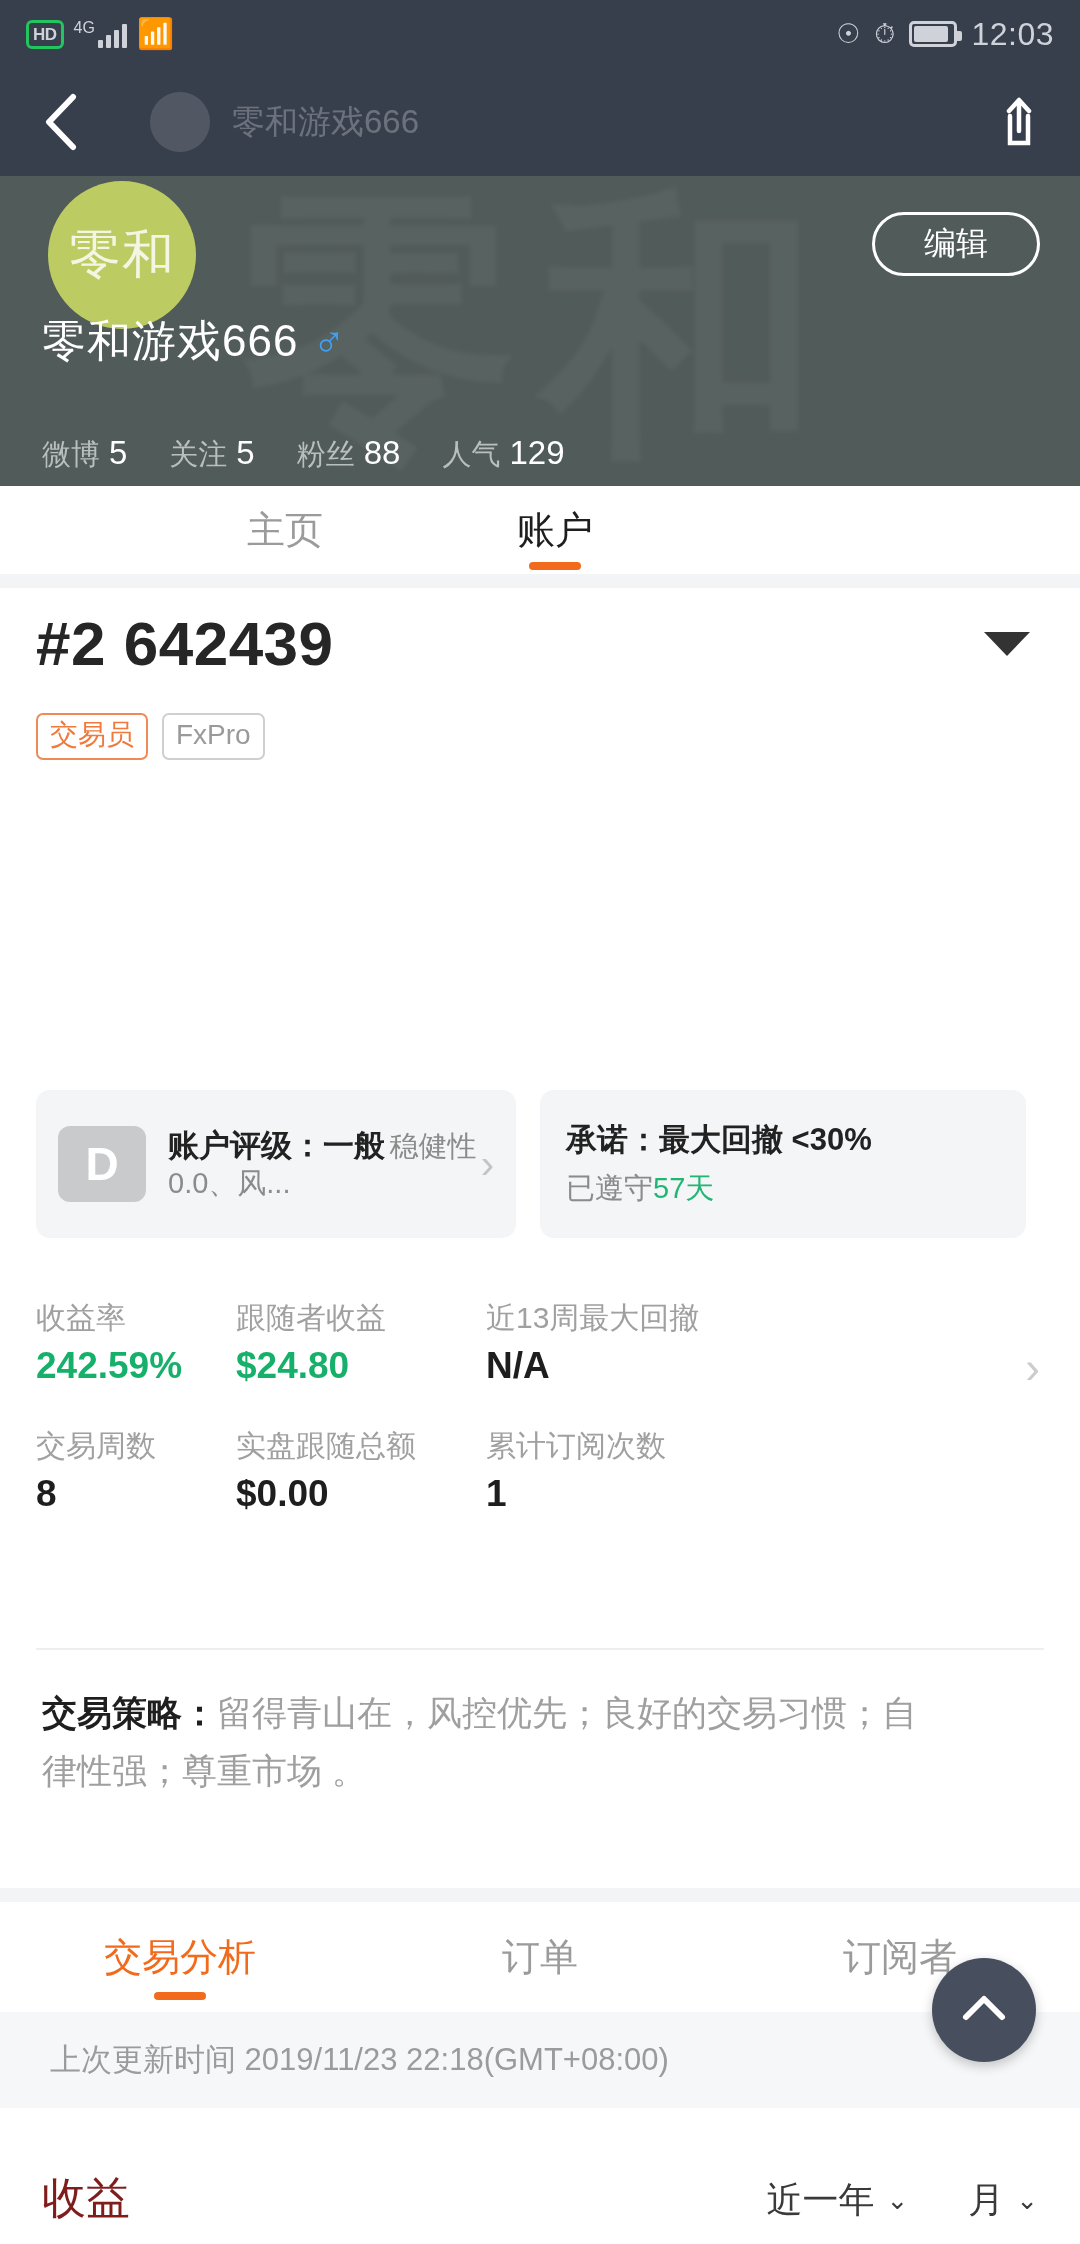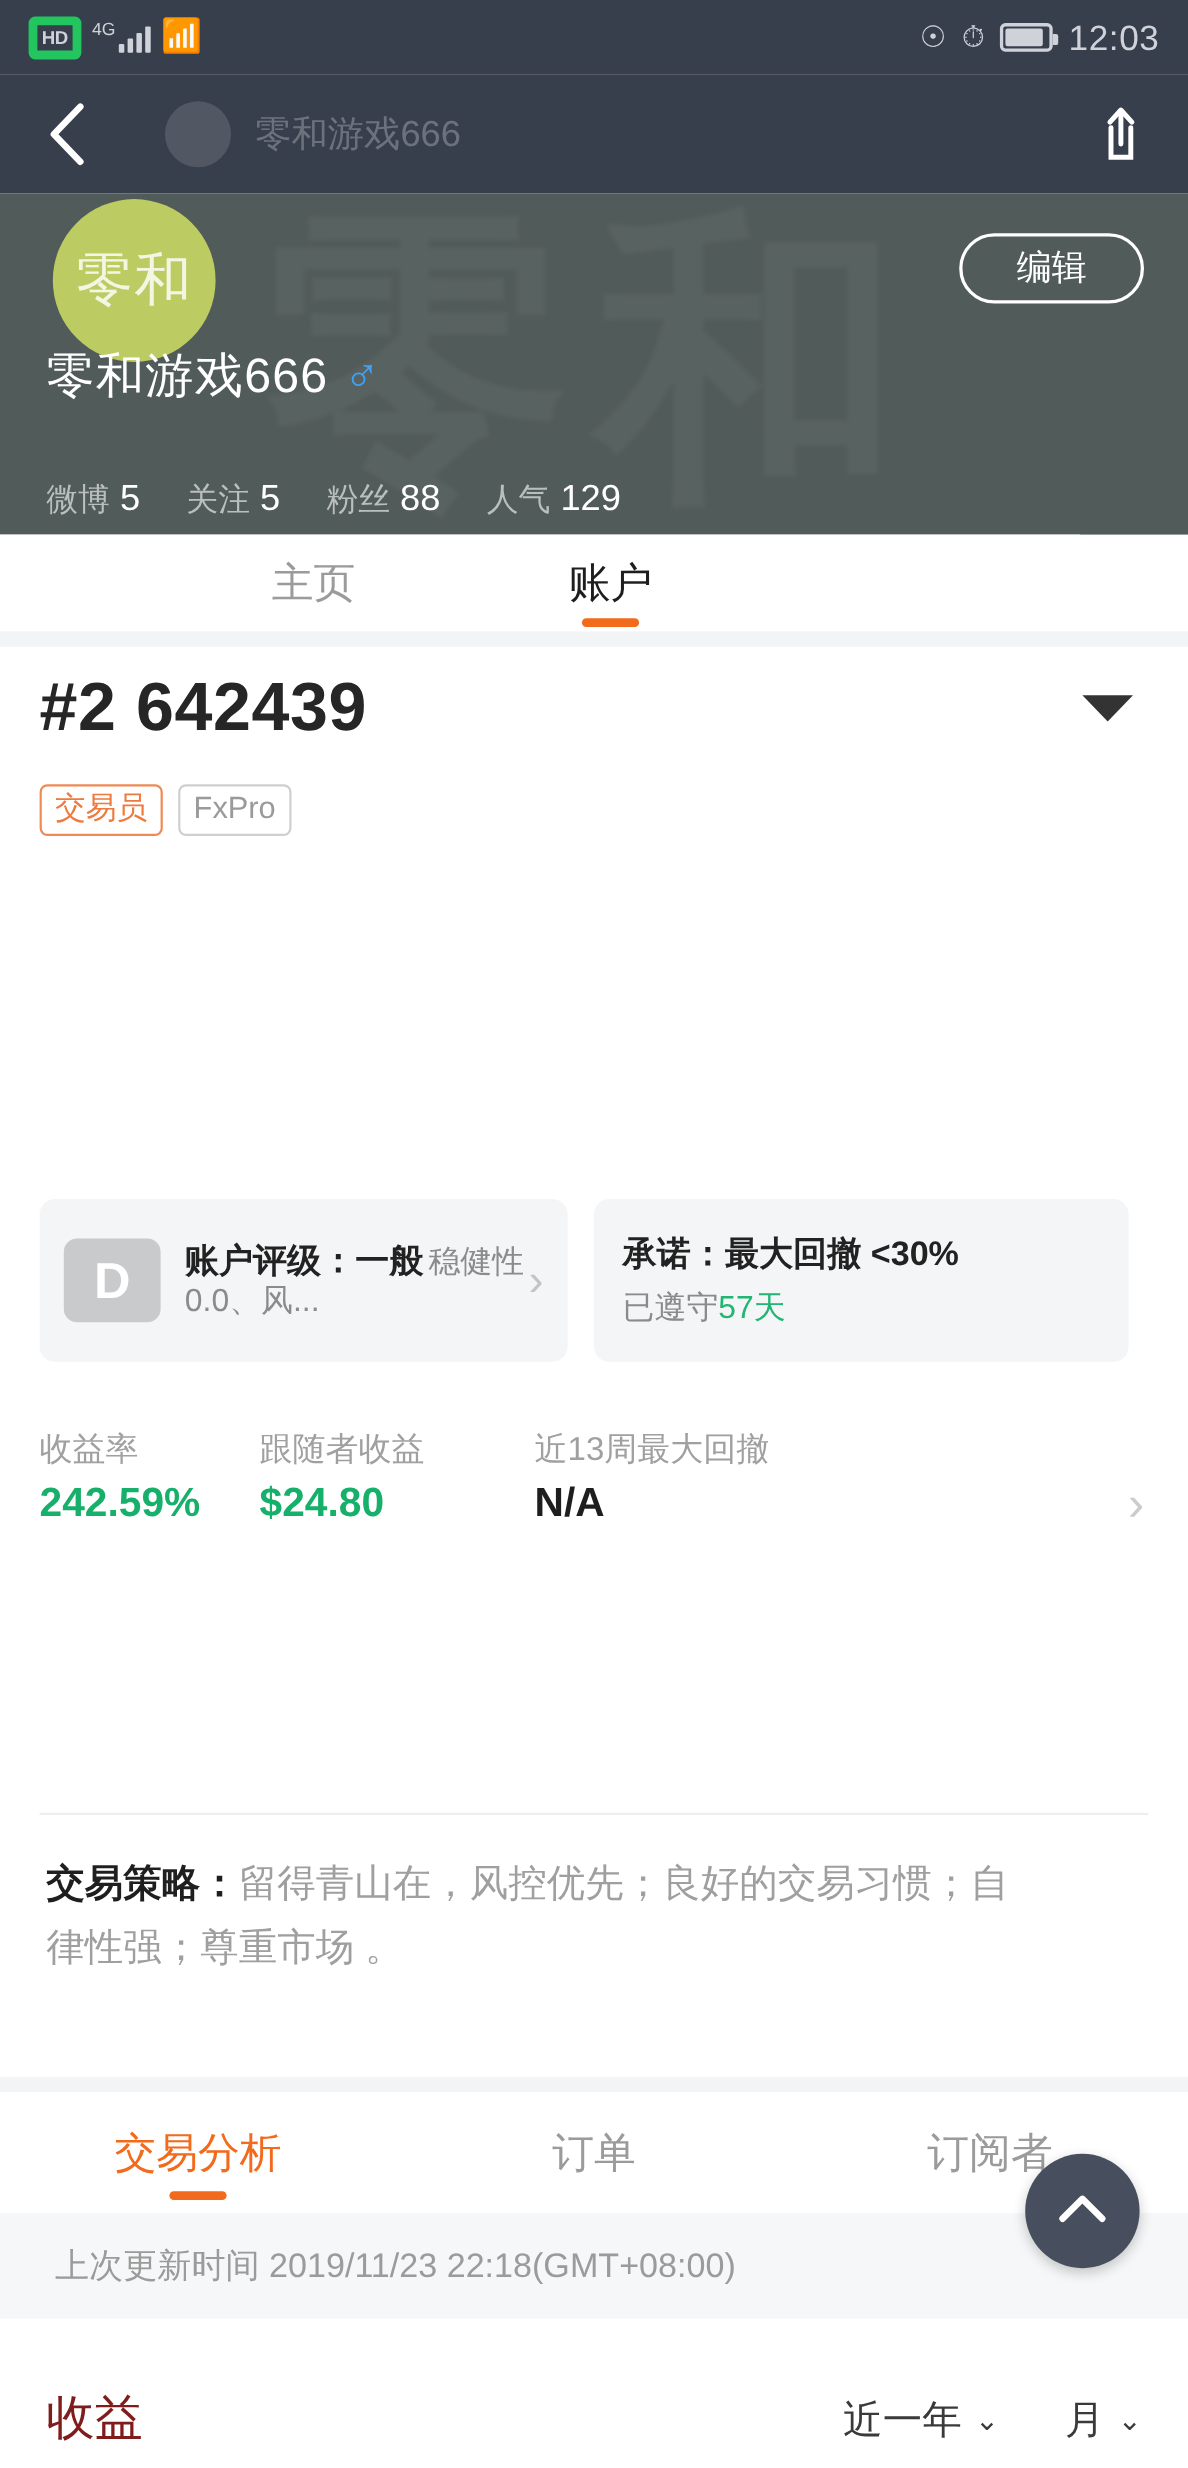--- a/index.html
+++ b/index.html
@@ -15,21 +15,21 @@
   .statusbar{
     position:absolute; top:0; left:0; width:1080px; height:68px;
     background:#373e4c;
     display:flex; align-items:center;
     padding:0 26px;
     color:#cfd3d9;
   }
   .sb-left{display:flex;align-items:center;gap:10px;}
   .sb-right{margin-left:auto;display:flex;align-items:center;gap:14px;}
   .hd-badge{
-    border:8px solid #22c55e;border-radius:6px;
+    border:3px solid #22c55e;border-radius:6px;
     font-size:17px;font-weight:bold;line-height:1;
     padding:3px 4px;letter-spacing:-0.5px;color:#cfd3d9;
   }
   .net{display:flex;align-items:flex-end;gap:3px;}
   .net .g{font-size:16px;line-height:1;margin-bottom:12px;}
   .bars{display:flex;align-items:flex-end;gap:3px;height:26px;}
   .bars i{display:block;width:5px;background:#cfd3d9;border-radius:1px;}
   .bars i:nth-child(1){height:8px}
   .bars i:nth-child(2){height:13px}
   .bars i:nth-child(3){height:18px}
@@ -363,20 +363,34 @@
     <div class="mcell c2">
       <div class="mlabel">跟随者收益</div>
       <div class="mvalue green">$24.80</div>
     </div>
     <div class="mcell c3">
       <div class="mlabel">近13周最大回撤</div>
       <div class="mvalue plain">N/A</div>
     </div>
     <span class="mrow-chev">›</span>
   </div>
+  <div class="mrow r2">
+    <div class="mcell c1">
+      <div class="mlabel">交易周数</div>
+      <div class="mvalue plain">8</div>
+    </div>
+    <div class="mcell c2">
+      <div class="mlabel">实盘跟随总额</div>
+      <div class="mvalue plain">$0.00</div>
+    </div>
+    <div class="mcell c3">
+      <div class="mlabel">累计订阅次数</div>
+      <div class="mvalue plain">1</div>
+    </div>
+  </div>
 </div>
 
 <div class="strat-sep"></div>
 
 <div class="strategy">
   <b>交易策略：</b><span>留得青山在，风控优先；良好的交易习惯；自律性强；尊重市场 。</span>
 </div>
 
 <div class="sec-sep"></div>
 

